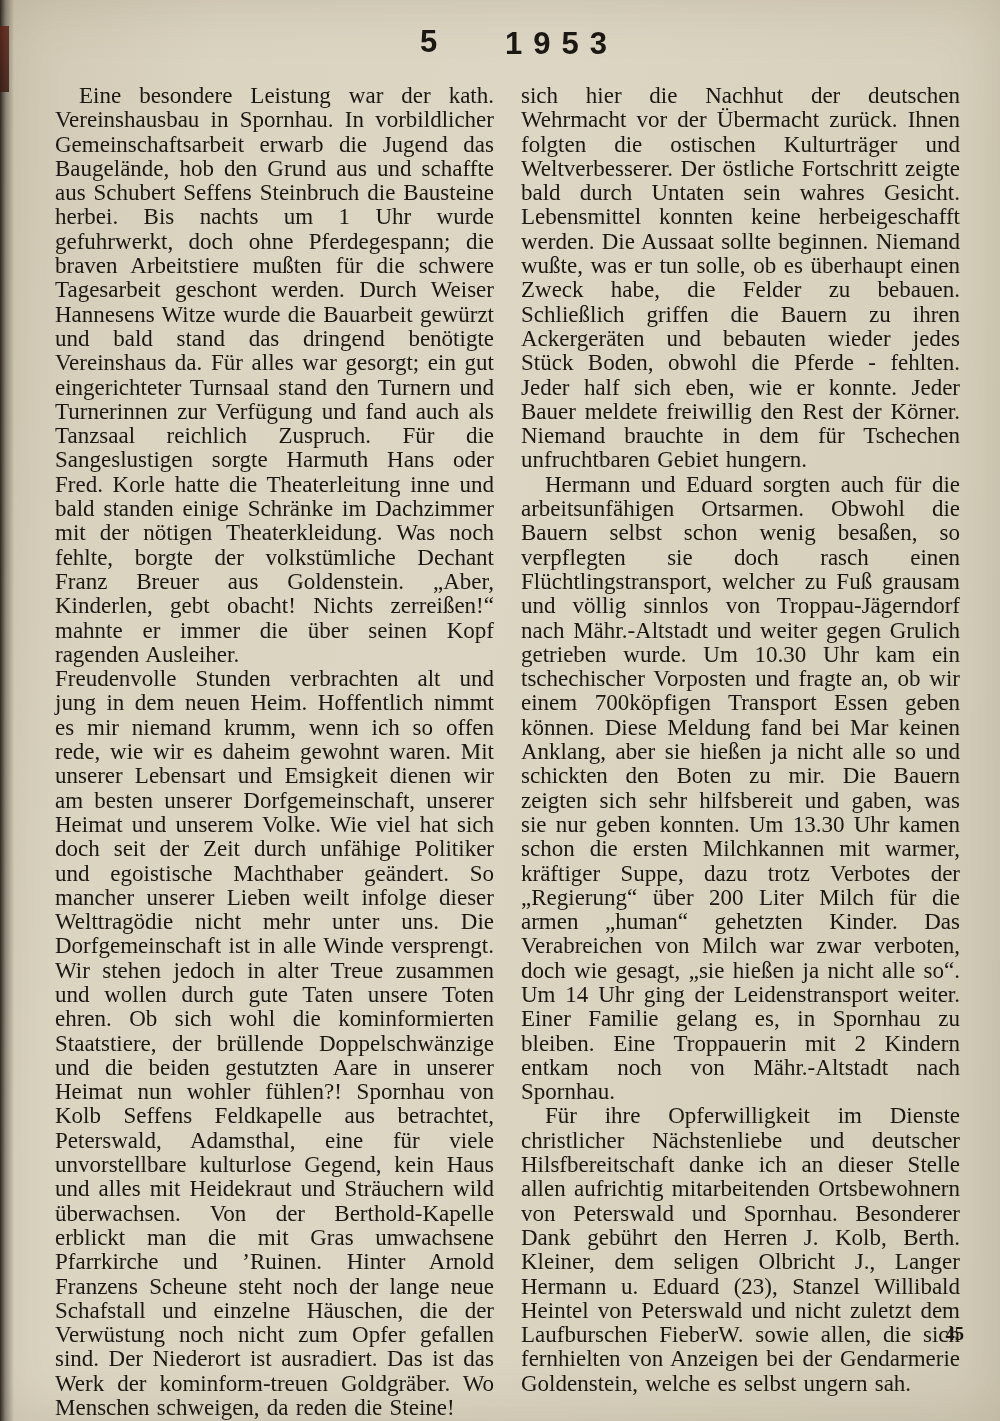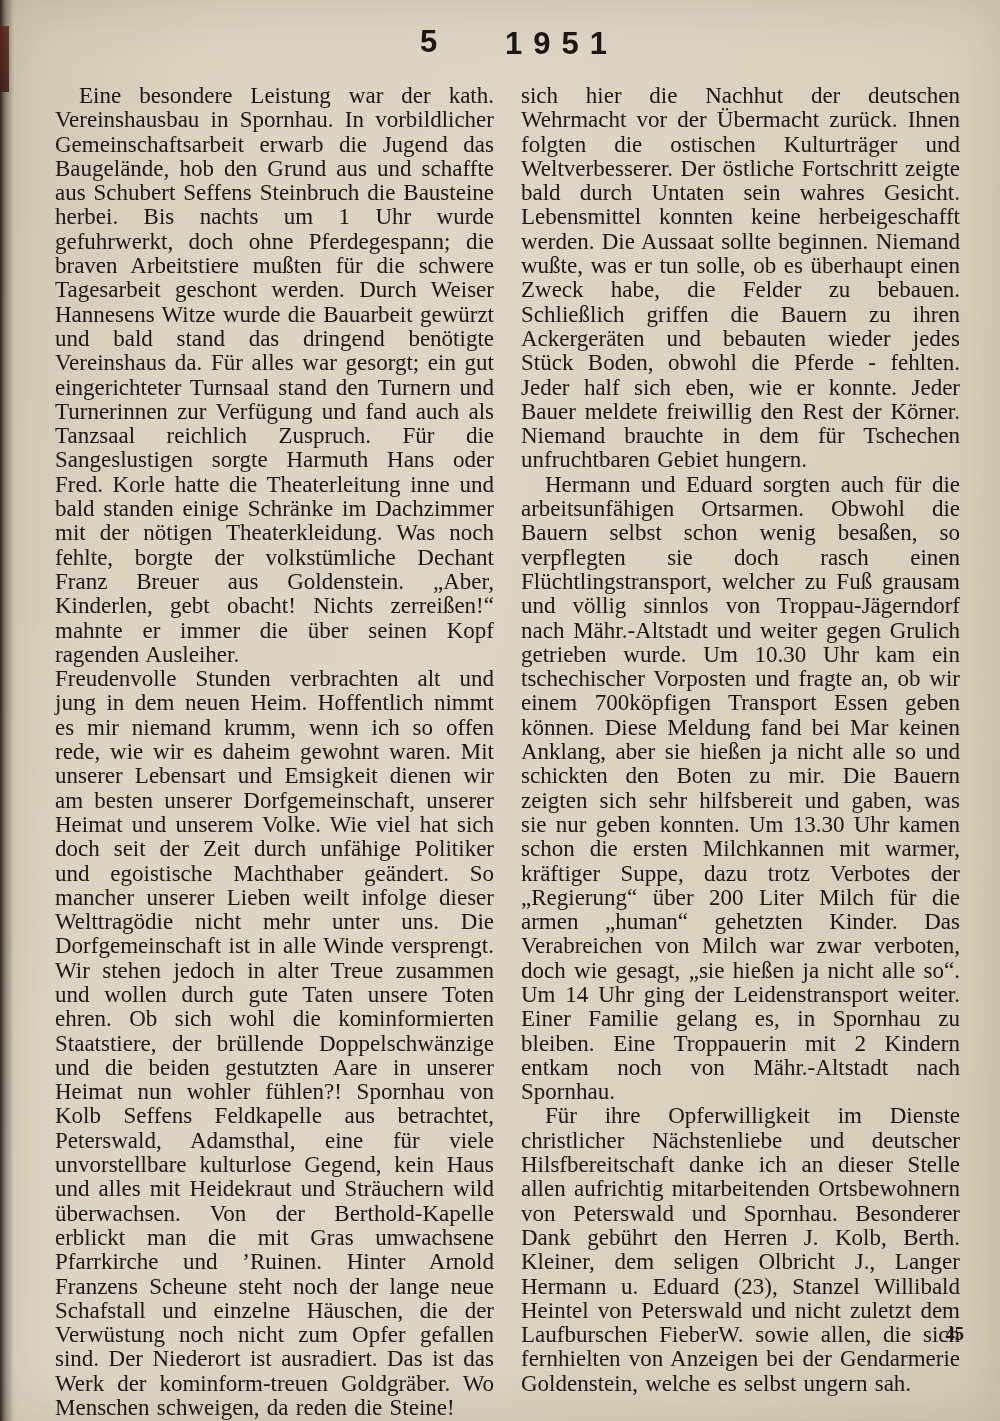--- a/index.html
+++ b/index.html
@@ -91,21 +91,21 @@
 </head>
 <body>
 
 <div class="page">
 
   <div class="scan-edge"></div>
   <div class="corner-mark"></div>
 
   <div class="page-header">
     <span class="issue-number">5</span>
-    <span class="year">1951</span>
+    <span class="year">1953</span>
   </div>
 
   <div class="content">
 
     <div class="col">
       <p class="indent">Eine besondere Leistung war der kath. Vereinshausbau in Spornhau. In vorbildlicher Gemeinschaftsarbeit erwarb die Jugend das Baugelände, hob den Grund aus und schaffte aus Schubert Seffens Steinbruch die Bausteine herbei. Bis nachts um 1 Uhr wurde gefuhrwerkt, doch ohne Pferdegespann; die braven Arbeitstiere mußten für die schwere Tagesarbeit geschont werden. Durch Weiser Hannesens Witze wurde die Bauarbeit gewürzt und bald stand das dringend benötigte Vereinshaus da. Für alles war gesorgt; ein gut eingerichteter Turnsaal stand den Turnern und Turnerinnen zur Verfügung und fand auch als Tanzsaal reichlich Zuspruch. Für die Sangeslustigen sorgte Harmuth Hans oder Fred. Korle hatte die Theaterleitung inne und bald standen einige Schränke im Dachzimmer mit der nötigen Theaterkleidung. Was noch fehlte, borgte der volkstümliche Dechant Franz Breuer aus Goldenstein. „Aber, Kinderlen, gebt obacht! Nichts zerreißen!“ mahnte er immer die über seinen Kopf ragenden Ausleiher.</p>
       <p>Freudenvolle Stunden verbrachten alt und jung in dem neuen Heim. Hoffentlich nimmt es mir niemand krumm, wenn ich so offen rede, wie wir es daheim gewohnt waren. Mit unserer Lebensart und Emsigkeit dienen wir am besten unserer Dorfgemeinschaft, unserer Heimat und unserem Volke. Wie viel hat sich doch seit der Zeit durch unfähige Politiker und egoistische Machthaber geändert. So mancher unserer Lieben weilt infolge dieser Welttragödie nicht mehr unter uns. Die Dorfgemeinschaft ist in alle Winde versprengt. Wir stehen jedoch in alter Treue zusammen und wollen durch gute Taten unsere Toten ehren. Ob sich wohl die kominformierten Staatstiere, der brüllende Doppelschwänzige und die beiden gestutzten Aare in unserer Heimat nun wohler fühlen?! Spornhau von Kolb Seffens Feldkapelle aus betrachtet, Peterswald, Adamsthal, eine für viele unvorstellbare kulturlose Gegend, kein Haus und alles mit Heidekraut und Sträuchern wild überwachsen. Von der Berthold-Kapelle erblickt man die mit Gras umwachsene Pfarrkirche und ’Ruinen. Hinter Arnold Franzens Scheune steht noch der lange neue Schafstall und einzelne Häuschen, die der Verwüstung noch nicht zum Opfer gefallen sind. Der Niederort ist ausradiert. Das ist das Werk der kominform-treuen Goldgräber. Wo Menschen schweigen, da reden die Steine!</p>
       <p class="indent">Wer erinnert sich noch unserer Schreckenstage? Vor dem 7. Mai 1945 wälzte sich der Strom der gehetzten Flüchtlinge über den Ramsau-Spornhauer Sattel, am 7. Mai 45 zog</p>
     </div>
 

